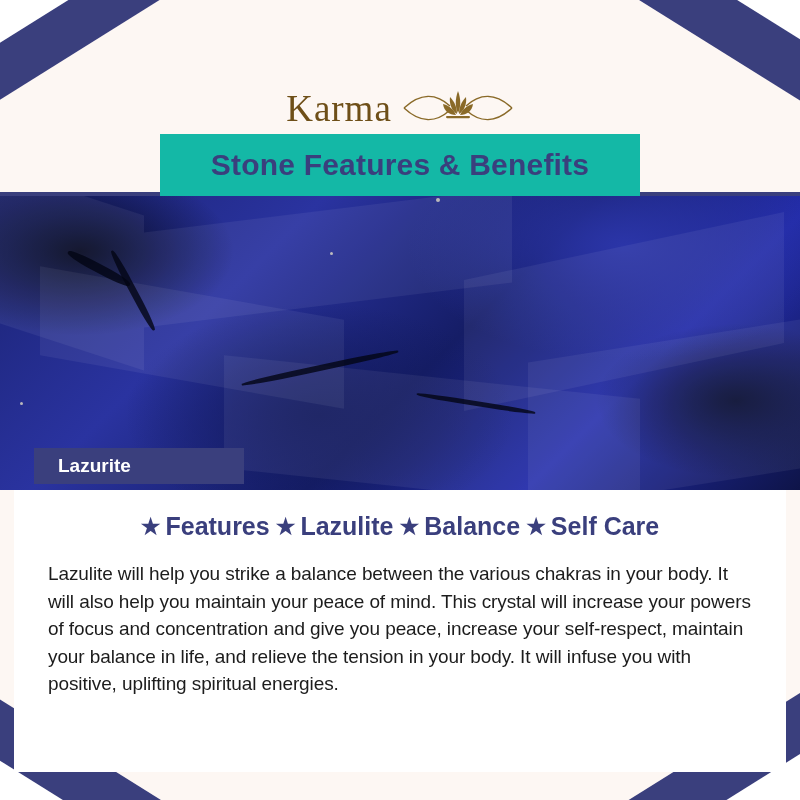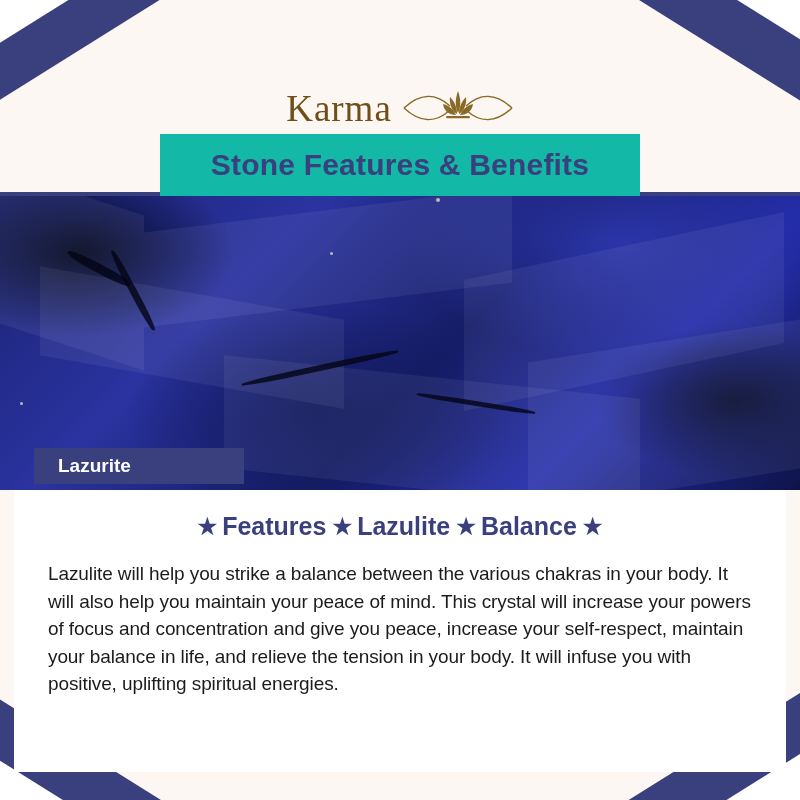--- a/index.html
+++ b/index.html
@@ -338,18 +338,19 @@
       <span class="kw">
         <span class="star">★</span>
         <span>Lazulite</span>
       </span>
       <span class="kw">
         <span class="star">★</span>
         <span>Balance</span>
       </span>
       <span class="kw">
         <span class="star">★</span>
+        <span>Self Care</span>
       </span>
     </div>
     <p class="body-text">Lazulite will help you strike a balance between the various chakras in your body. It will also help you maintain your peace of mind. This crystal will increase your powers of focus and concentration and give you peace, increase your self-respect, maintain your balance in life, and relieve the tension in your body. It will infuse you with positive, uplifting spiritual energies.</p>
   </div>
 
 </div>
 
 </body></html>

